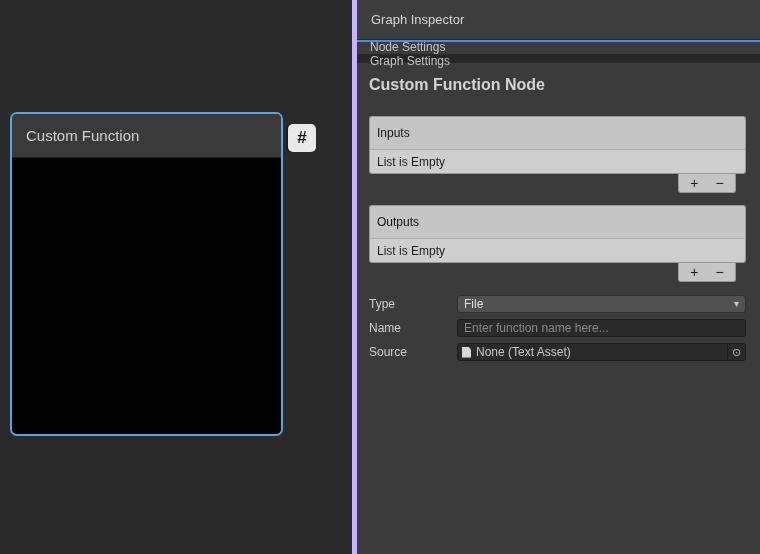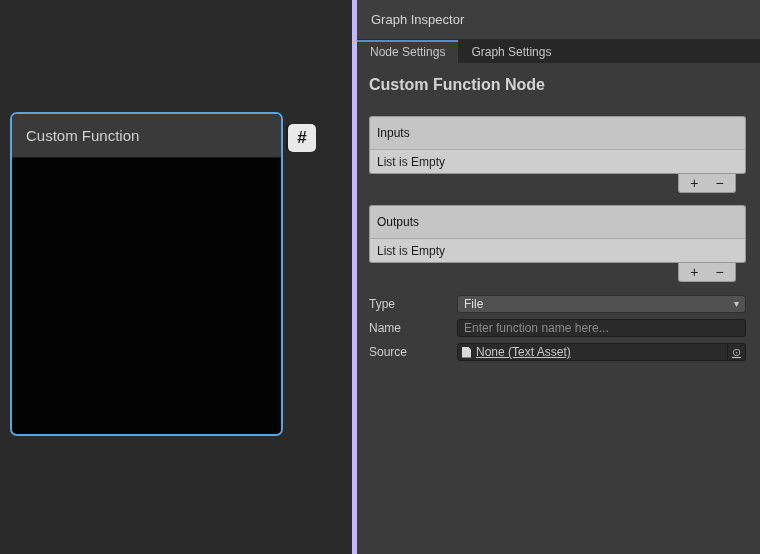--- a/index.html
+++ b/index.html
@@ -36,21 +36,21 @@
   
   .inspector {
     position:absolute; left:352px; top:0; width:408px; height:554px;
     background:#3b3b3b; border-left:5px solid #c4b5fd;
   }
   .inspector-title {
     height:40px; background:#3e3e3e; border-bottom:1px solid #292929;
     display:flex; align-items:center; padding:0 14px;
     color:#d6d6d6; font-size:13px;
   }
-  .tabs { display:flex; height:23px; background:#272727; }
+  .tabs { display:flex; height:23px; background:#272727;flex-direction:column; }
   .tab {
     padding:0 13px; display:flex; align-items:center;
     font-size:12px; color:#c6c6c6; cursor:pointer;
   }
   .tab.active { background:#3b3b3b; box-shadow:inset 0 2px 0 var(--accent,#4a8fdd); }
 
   .inspector-body { padding:11px 14px 0 12px; }
   .section-title { font-size:16px; font-weight:bold; color:#d4d4d4; margin:2px 0 22px; }
 
   
@@ -91,21 +91,21 @@
 
   .text-input {
     flex:1; height:18px; background:#2a2a2a; border:1px solid #1c1c1c; border-radius:3px;
     color:#dddddd; font-size:12px; padding:0 6px; font-family:inherit; outline:none;
   }
   .text-input::placeholder { color:#8a8a8a; }
 
   .object-field {
     flex:1; height:18px; background:#2a2a2a; border:1px solid #1c1c1c; border-radius:3px;
     display:flex; align-items:center; padding-left:4px;
-    font-size:12px; color:#c9c9c9; cursor:pointer; overflow:hidden;text-decoration:underline;
+    font-size:12px; color:#c9c9c9; cursor:pointer; overflow:hidden;
   }
   .doc-icon {
     width:9px; height:11px; background:#d8d8d8; margin-right:5px; flex:none;
     clip-path:polygon(0 0,70% 0,100% 30%,100% 100%,0 100%);
   }
   .object-value { flex:1; }
   .picker {
     width:18px; height:100%; flex:none;
     display:flex; align-items:center; justify-content:center;
     border-left:1px solid #1c1c1c; color:#bdbdbd; font-size:11px; cursor:pointer;

